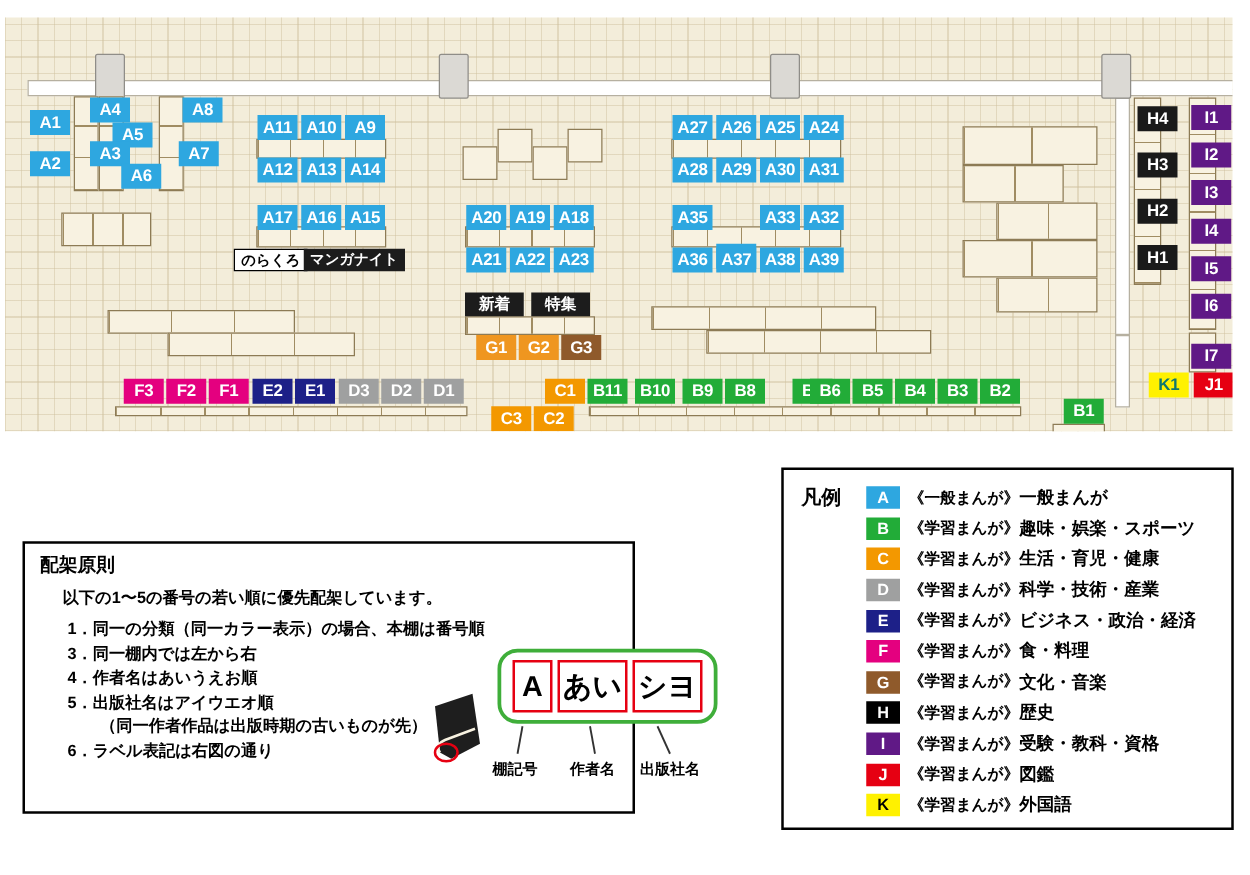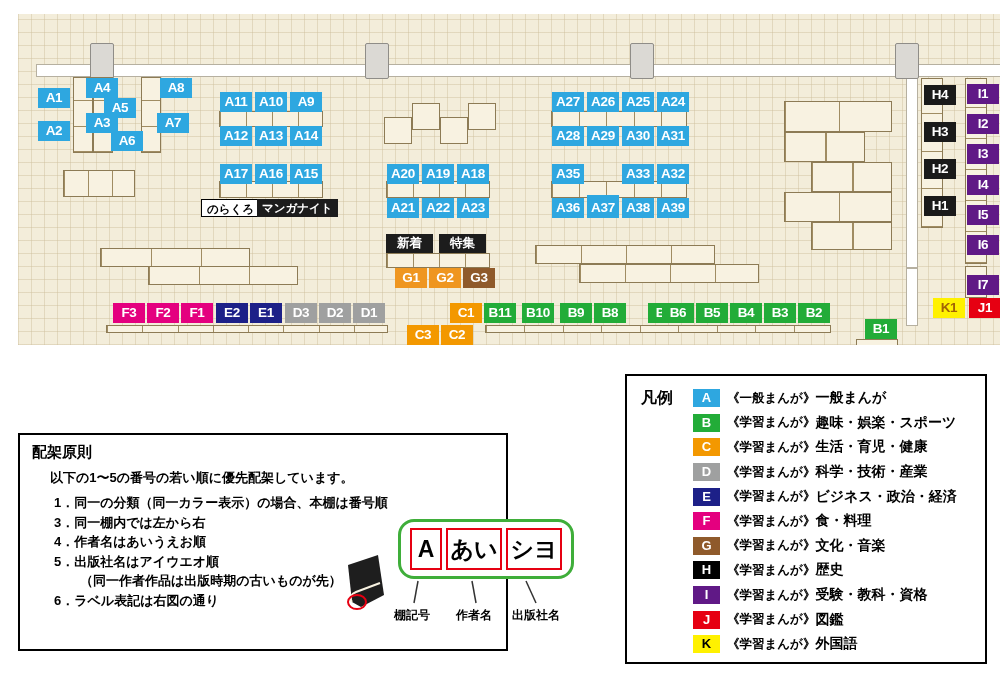--- a/index.html
+++ b/index.html
@@ -1,19 +1,19 @@
 <!DOCTYPE html>
 <html><head>
 <meta charset="utf-8">
 <style>
   html,body{margin:0;padding:0;}
   body{width:1000px;height:700px;position:relative;overflow:hidden;background:#fff;
        font-family:"Liberation Sans","DejaVu Sans",sans-serif;}
   
-  .map{position:absolute;left:18px;top:14px;width:982px;height:331px;overflow:hidden;
+  .map{position:absolute;left:4px;top:14px;width:982px;height:331px;overflow:hidden;
        background-color:#f3edda;
        background-image:
          repeating-linear-gradient(0deg,rgba(205,190,155,.45) 0 1px,transparent 1px 13px),
          repeating-linear-gradient(90deg,rgba(205,190,155,.45) 0 1px,transparent 1px 13px);}
   .wall{position:absolute;background:#fff;border:1px solid #b6b0a0;box-sizing:border-box;}
   .pillar{position:absolute;background:#dbd9d4;border:1px solid #8f8d88;border-radius:2px;box-sizing:border-box;}
   .shelf{position:absolute;background:#f8f2e1;border:1px solid #8d7b55;box-sizing:border-box;}
   .slabel{position:absolute;height:20px;line-height:20px;min-width:32px;box-sizing:border-box;
           padding:0 3px;text-align:center;color:#fff;font-weight:bold;font-size:13.5px;
           letter-spacing:-.3px;white-space:nowrap;}
@@ -157,21 +157,21 @@
     <div class="slabel" style="left: 906px; top: 108px; background: rgb(26, 26, 26);">H3</div>
     <div class="slabel" style="left: 906px; top: 145px; background: rgb(26, 26, 26);">H2</div>
     <div class="slabel" style="left: 906px; top: 182px; background: rgb(26, 26, 26);">H1</div>
     <div class="slabel" style="left: 949px; top: 70px; background: rgb(96, 25, 134);">I1</div>
     <div class="slabel" style="left: 949px; top: 100px; background: rgb(96, 25, 134);">I2</div>
     <div class="slabel" style="left: 949px; top: 130px; background: rgb(96, 25, 134);">I3</div>
     <div class="slabel" style="left: 949px; top: 161px; background: rgb(96, 25, 134);">I4</div>
     <div class="slabel" style="left: 949px; top: 191px; background: rgb(96, 25, 134);">I5</div>
     <div class="slabel" style="left: 949px; top: 221px; background: rgb(96, 25, 134);">I6</div>
     <div class="slabel" style="left: 949px; top: 261px; background: rgb(96, 25, 134);">I7</div>
-    <div class="slabel" style="left: 915px; top: 284px; background: rgb(255, 241, 0); color: #a16207;">K1</div>
+    <div class="slabel" style="left: 915px; top: 284px; background: rgb(255, 241, 0); color: #0f766e;">K1</div>
     <div class="slabel" style="left: 951px; top: 284px; background: rgb(230, 0, 18);">J1</div>
     <div class="tlabel tl-light" style="left: 183px; top: 185px;">のらくろ</div>
     <div class="tlabel tl-dark" style="left: 239px; top: 185px;">マンガナイト</div>
     <div class="tlabel tl-dark tl-wide" style="left: 368px; top: 220px;">新着</div>
     <div class="tlabel tl-dark tl-wide" style="left: 421px; top: 220px;">特集</div>
   </div>
 
 <div class="principles">
   <div class="p-title">配架原則</div>
   <div class="p-intro">以下の1〜5の番号の若い順に優先配架しています。</div>

